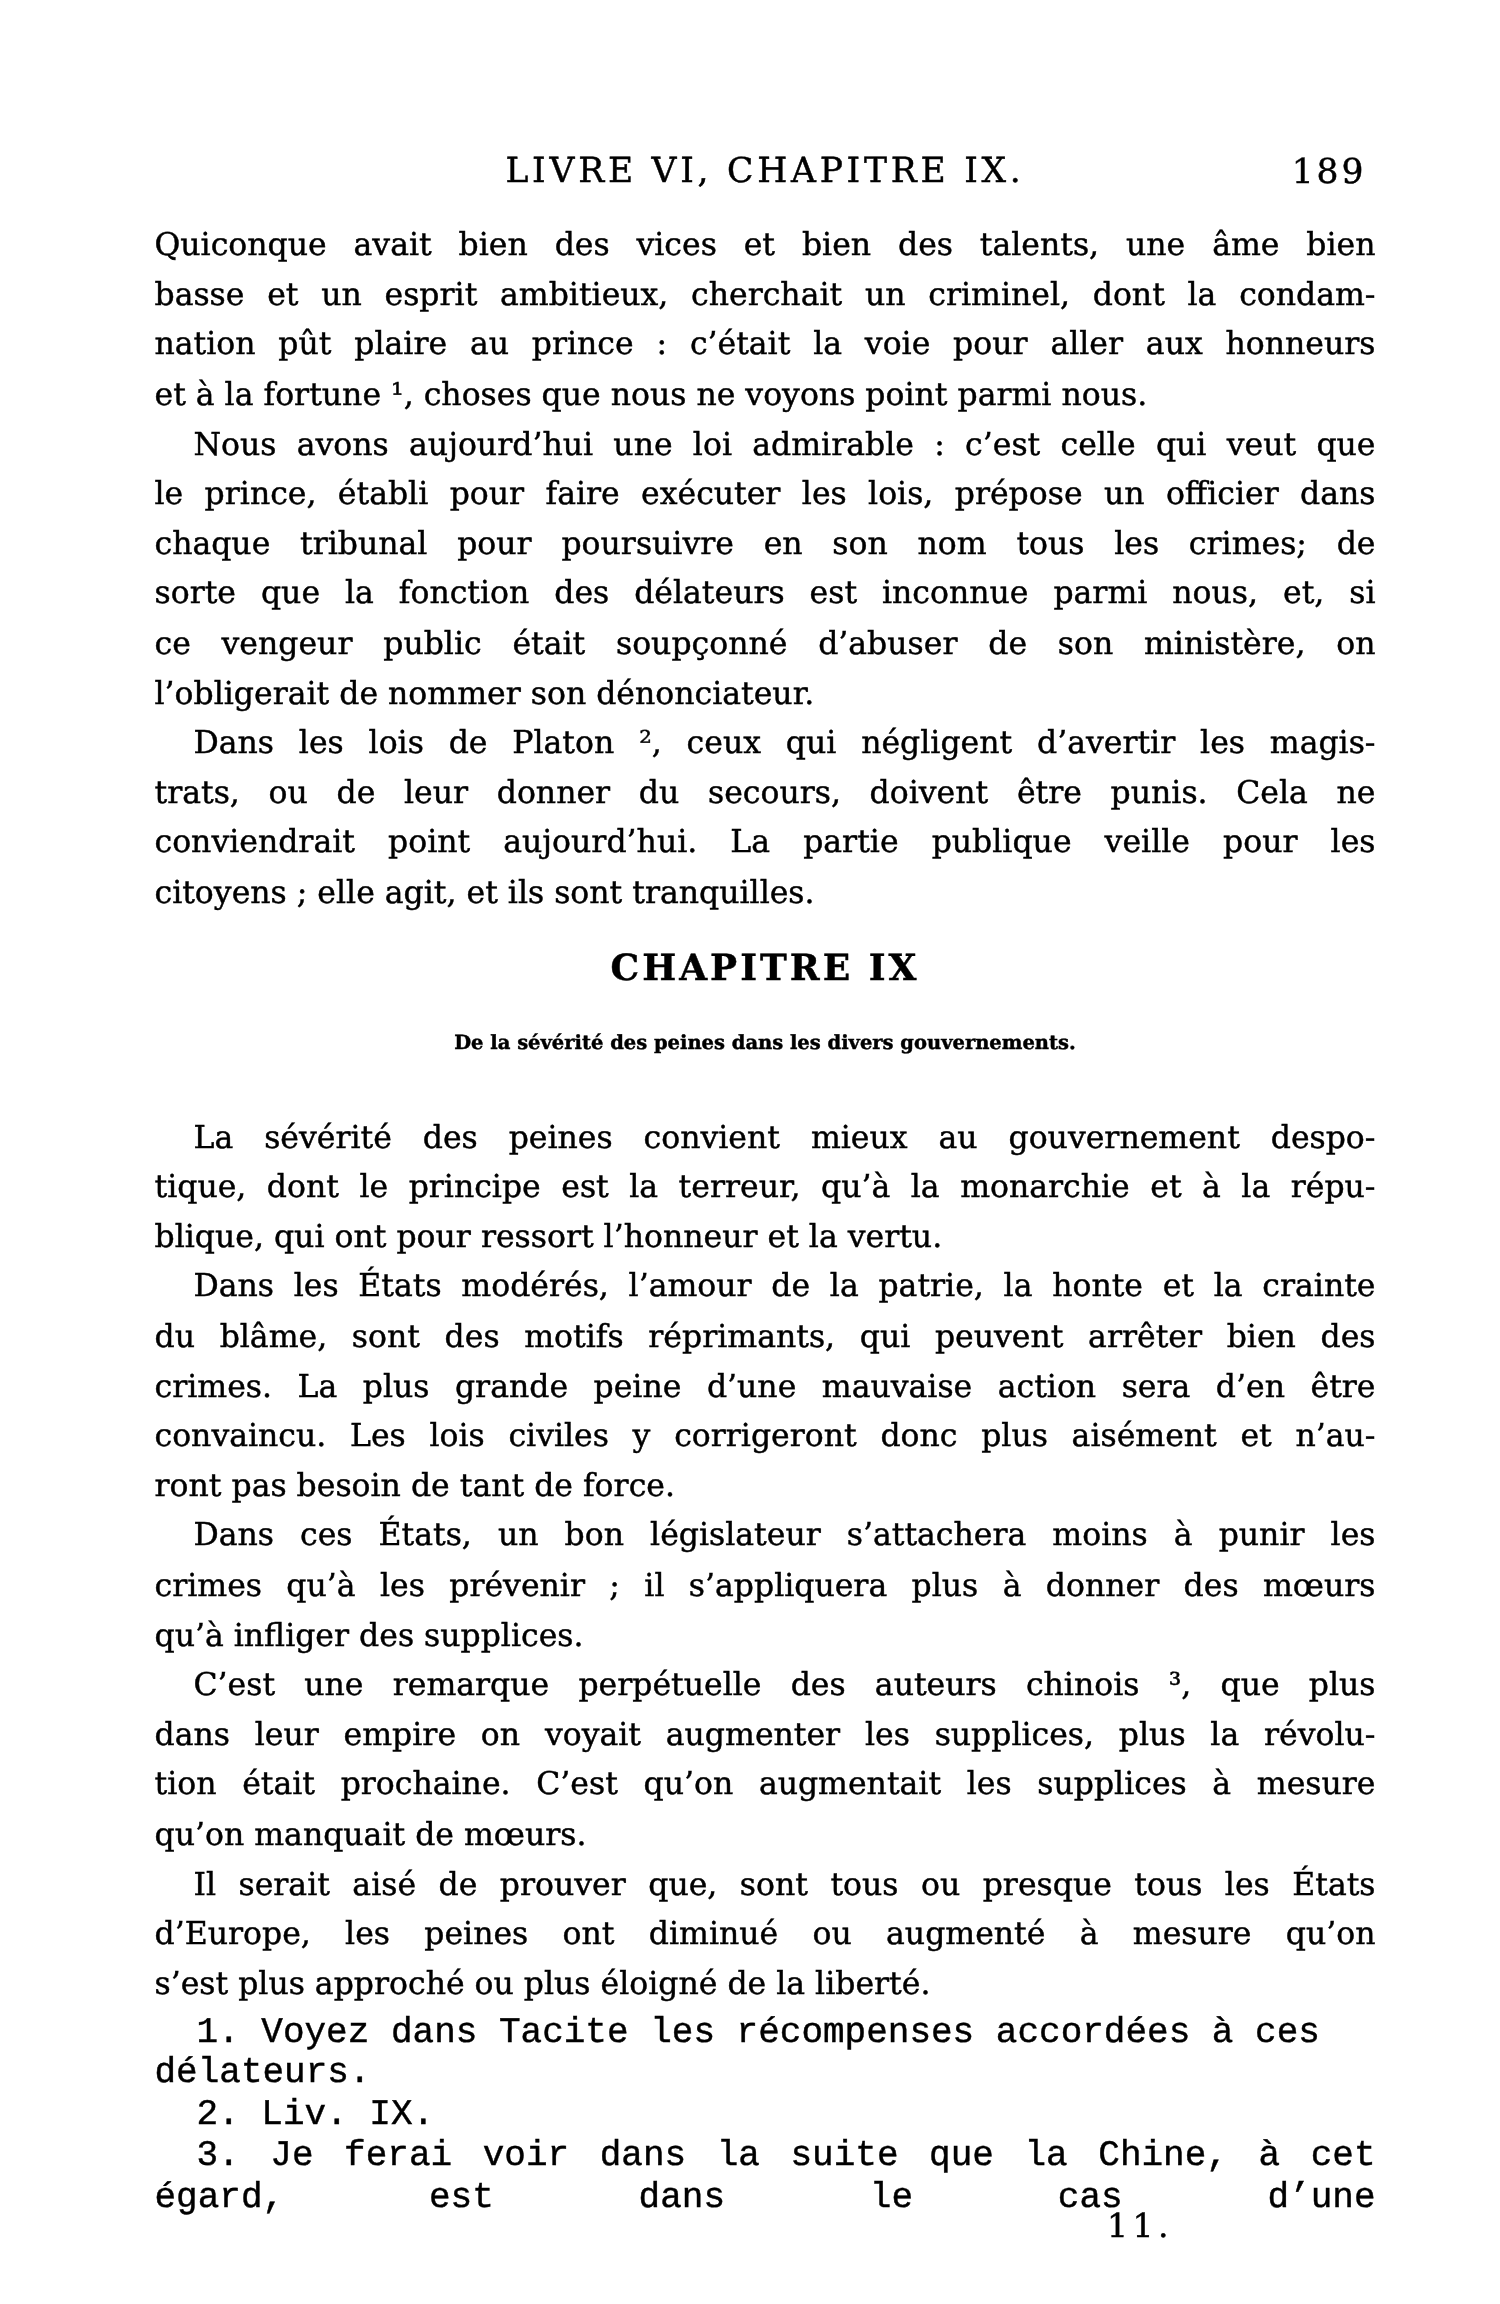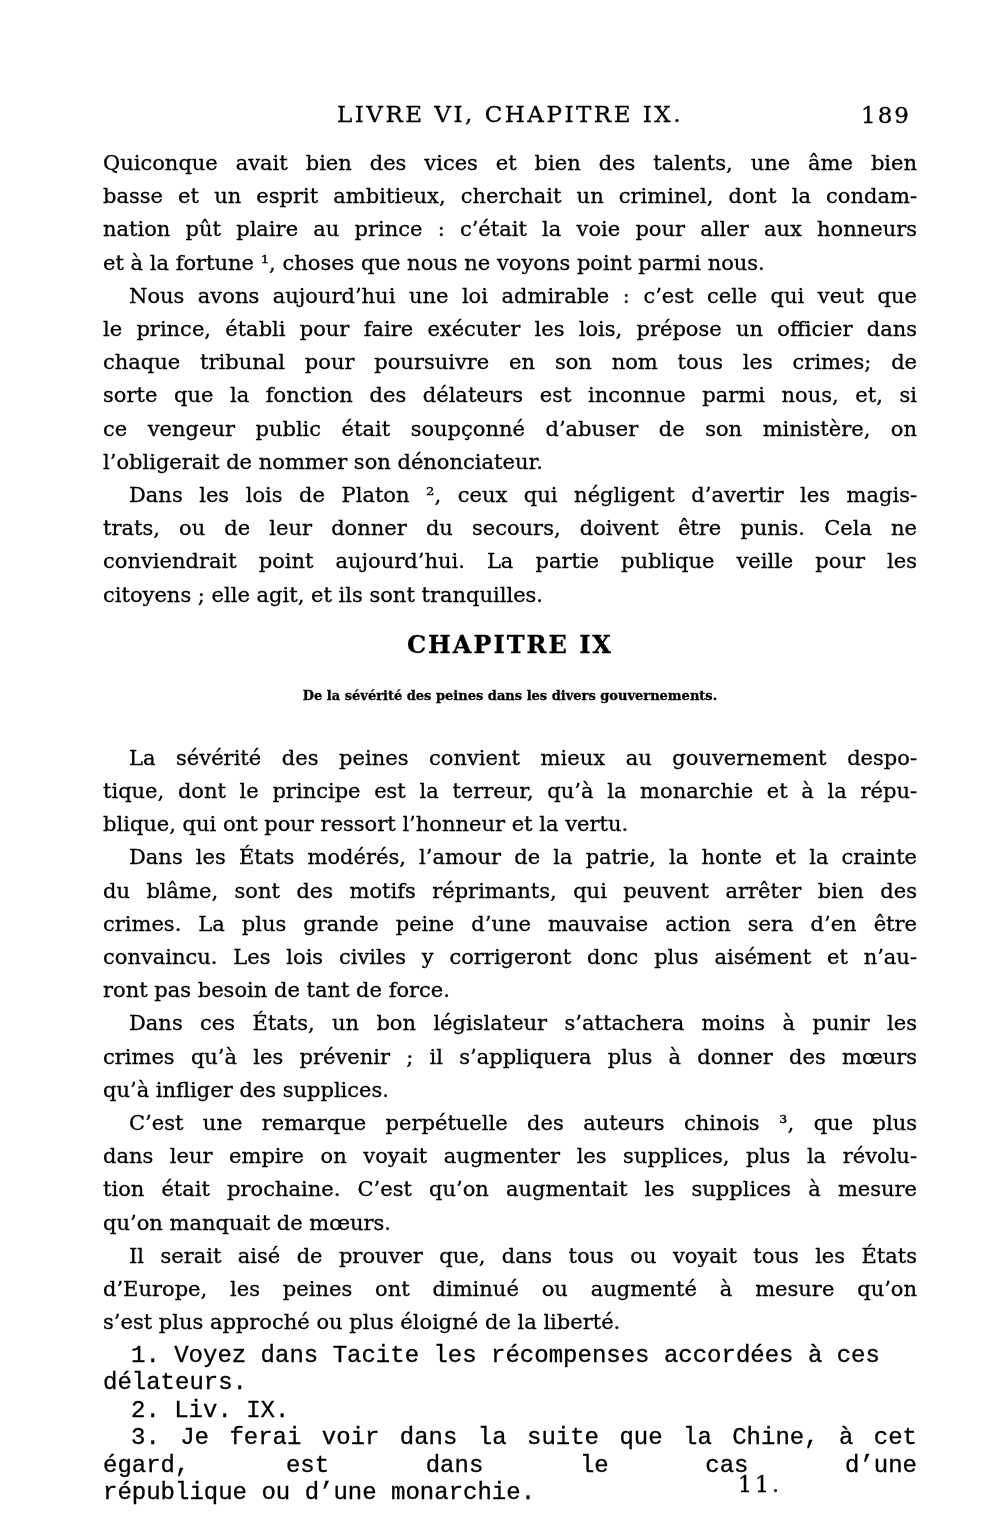--- a/index.html
+++ b/index.html
@@ -112,28 +112,27 @@
 
     <div class="line ind">Dans ces États, un bon législateur s’attachera moins à punir les</div>
     <div class="line">crimes qu’à les prévenir ; il s’appliquera plus à donner des mœurs</div>
     <div class="line last">qu’à infliger des supplices.</div>
 
     <div class="line ind">C’est une remarque perpétuelle des auteurs chinois ³, que plus</div>
     <div class="line">dans leur empire on voyait augmenter les supplices, plus la révolu-</div>
     <div class="line">tion était prochaine. C’est qu’on augmentait les supplices à mesure</div>
     <div class="line last">qu’on manquait de mœurs.</div>
 
-    <div class="line ind">Il serait aisé de prouver que, dans tous ou voyait tous les États</div>
+    <div class="line ind">Il serait aisé de prouver que, sont tous ou presque tous les États</div>
     <div class="line">d’Europe, les peines ont diminué ou augmenté à mesure qu’on</div>
     <div class="line last">s’est plus approché ou plus éloigné de la liberté.</div>
 
     <div class="footnotes">
       <div class="fn-line ind">1. Voyez dans Tacite les récompenses accordées à ces délateurs.</div>
       <div class="fn-line ind">2. Liv. IX.</div>
       <div class="fn-line ind j">3. Je ferai voir dans la suite que la Chine, à cet égard, est dans le cas d’une</div>
-      <div class="fn-line">république ou d’une monarchie.</div>
     </div>
 
   </div>
 
   <div class="signature">11.</div>
 
 </div>
 
 </body></html>

